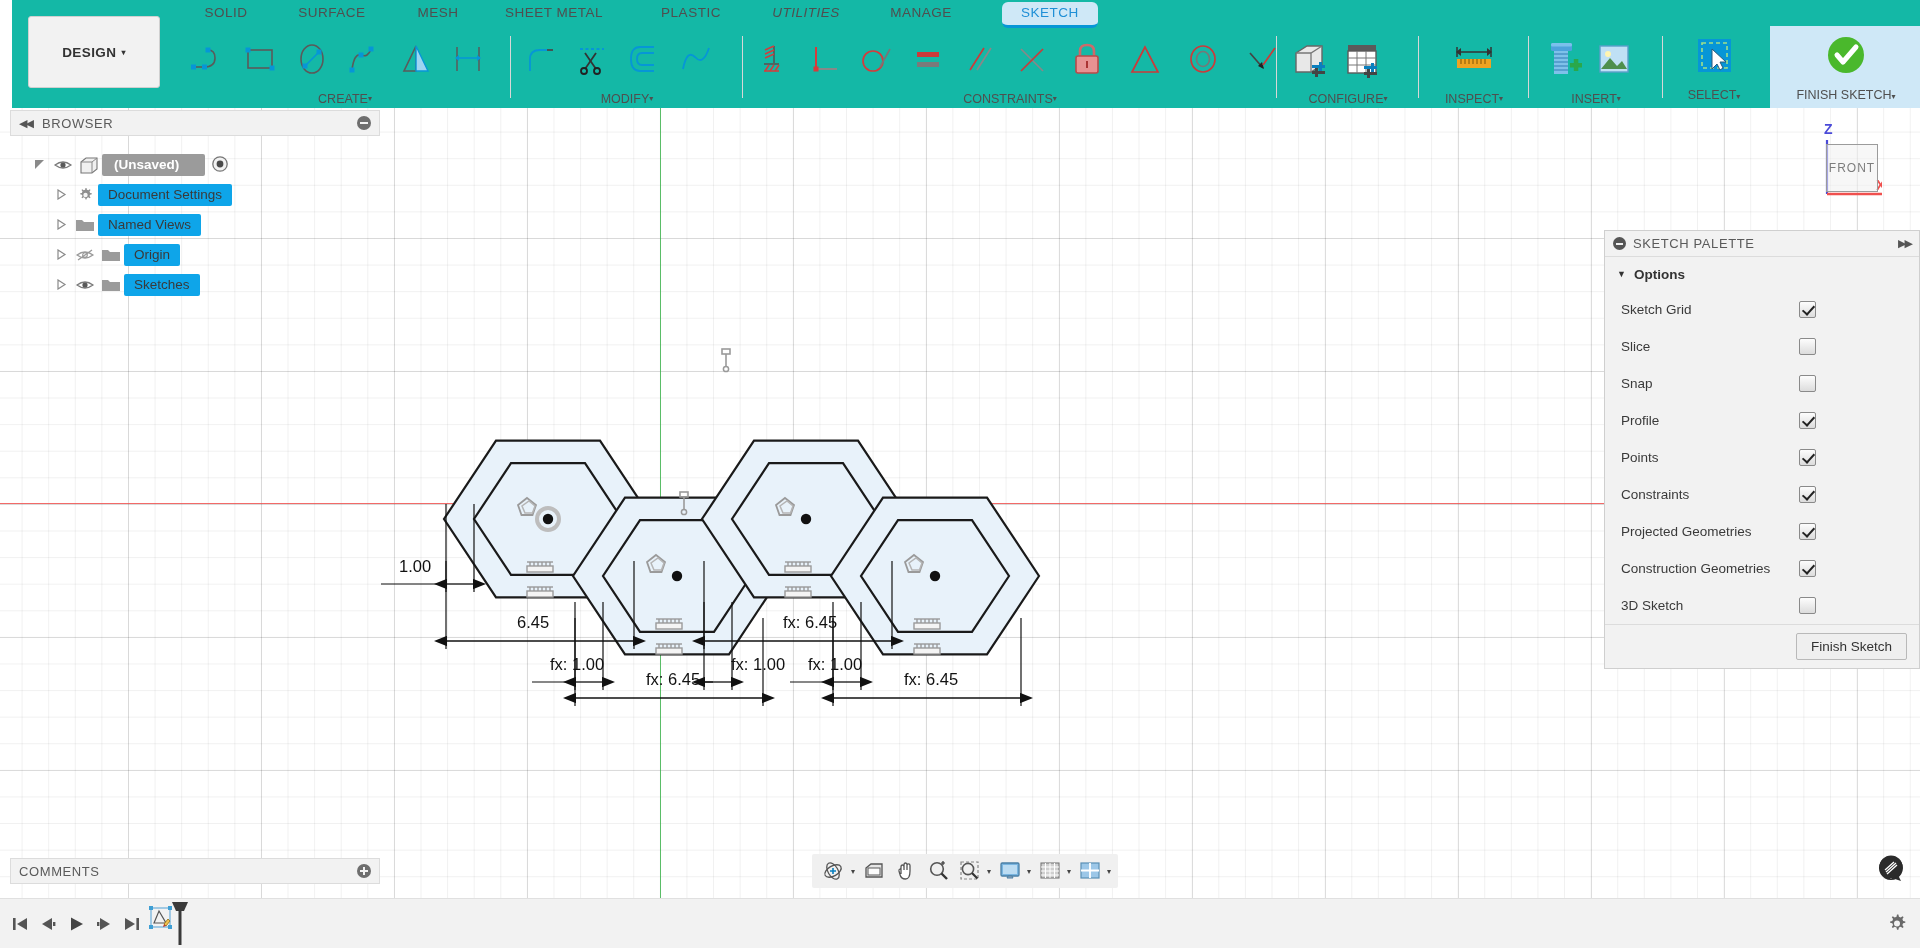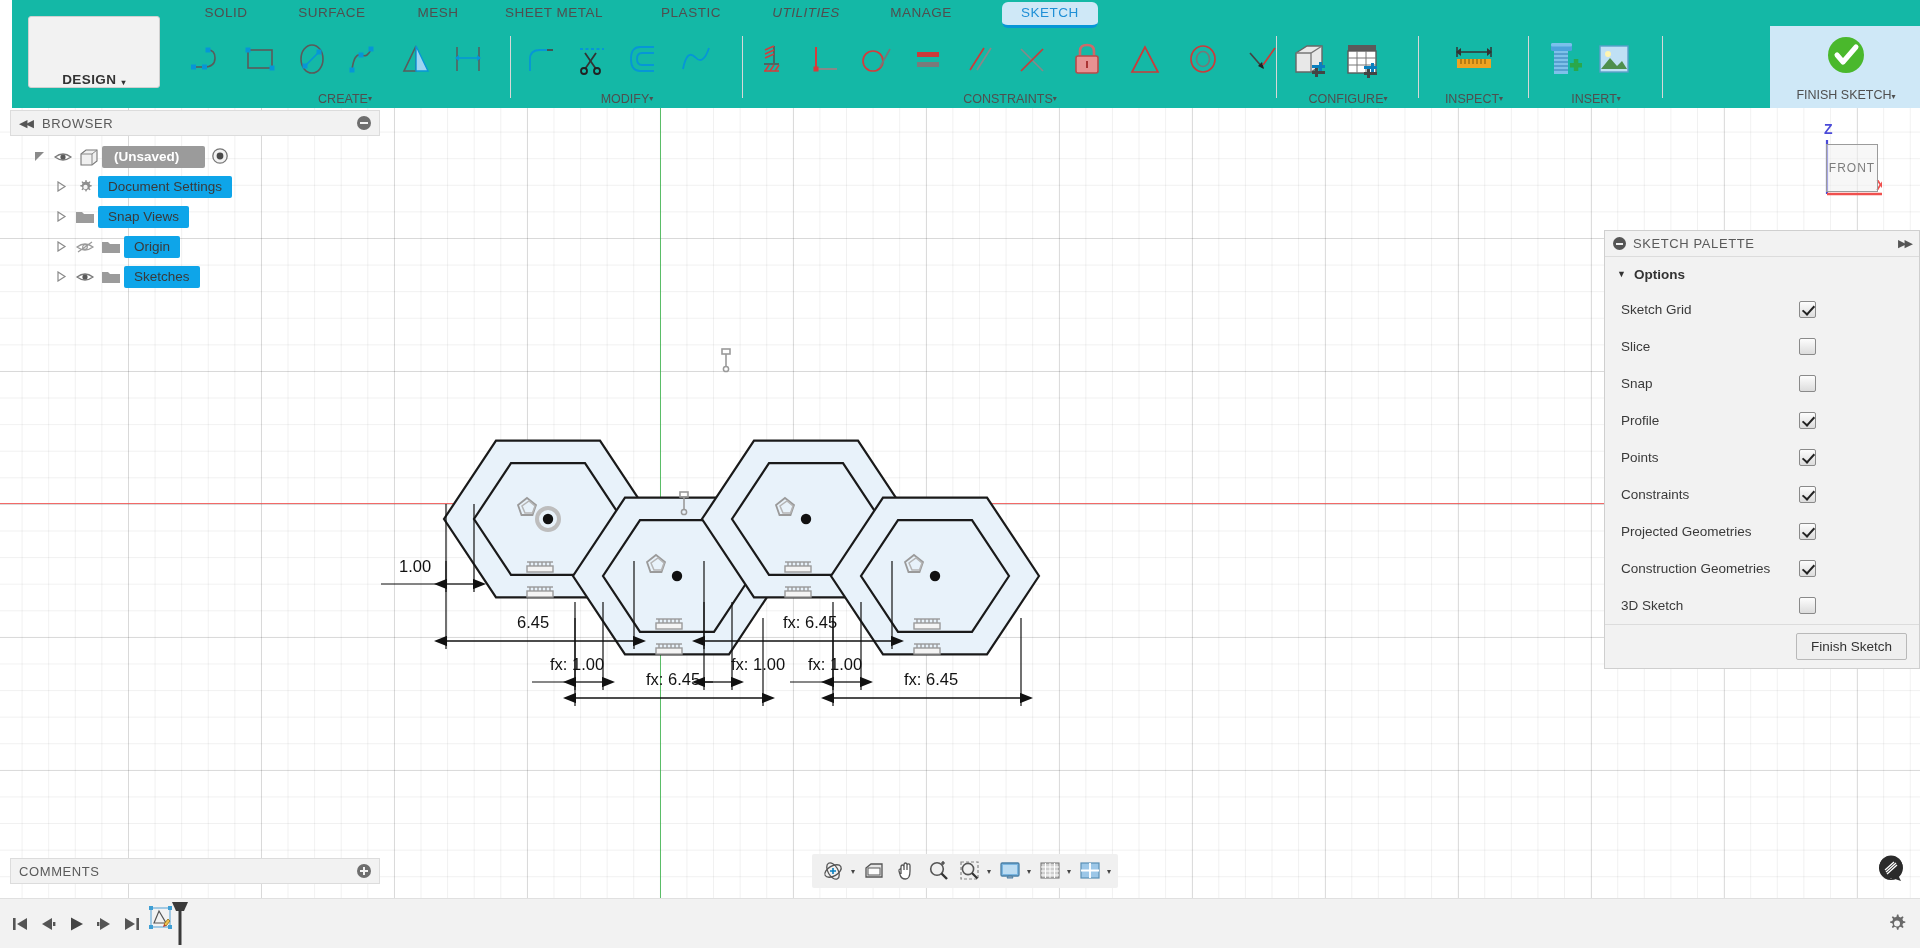--- a/index.html
+++ b/index.html
@@ -46,21 +46,21 @@
   .grp-label .car { font-size:8px; vertical-align:2px; }
   .tools { position:absolute; left:0; top:4px; display:flex; align-items:center; height:58px; }
   .tool { width:52px; height:56px; display:flex; align-items:center; justify-content:center; cursor:default; }
   .tool.big { width:58px; }
   .vsep { position:absolute; top:10px; width:1px; height:62px; background:#d7d7d7; }
 
   
   #design-btn {
     position:absolute; left:16px; top:16px; width:132px; height:72px;
     background:#f2f2f2; border:1px solid #d0d0d0; border-radius:3px;
-    display:flex; align-items:flex-end; justify-content:center;
+    display:flex; align-items:center; justify-content:center;
     font-size:13.5px; font-weight:bold; color:#333; letter-spacing:.4px; cursor:default;
   }
   #design-btn .car { font-size:8px; margin-left:5px; vertical-align:2px; }
 
   
   .bigbtn { position:absolute; top:0; height:82px; text-align:center; }
   .bigbtn .ico { margin:6px auto 0; }
   .bigbtn .lbl { font-size:12.5px; color:#4f4f4f; margin-top:4px; white-space:nowrap; }
   #finish-sketch-group { background:#cfe8f7; }
 
@@ -597,40 +597,48 @@
             <rect x="8" y="8" width="28" height="26" fill="#bfe0f5" stroke="#5a9fc9" stroke-width="1.4"></rect>
             <circle cx="16" cy="16" r="3" fill="#fff4b0"></circle>
             <path d="M9,31 L18,20 L25,28 L30,23 L35,31 Z" fill="#4e8f4e"></path>
               </svg>
             </div>
         </div>
         <div class="grp-label"><span>INSERT</span><span class="car">▾</span></div>
       </div>
       <div class="vsep" style="left:1650px;"></div>
 
+      <div class="bigbtn" id="select-group" style="left:1654px;width:96px;">
+        <div class="ico"><svg width="50" height="48" viewBox="0 0 50 48">
+          <rect x="9" y="7" width="33" height="33" fill="#0696d7"></rect>
+          <rect x="13" y="11" width="25" height="25" fill="none" stroke="#9ee08a" stroke-width="1.6" stroke-dasharray="4 3"></rect>
+          <path d="M23,17 L23,37 L28,32 L31,38 L34,36 L31,30 L37,30 Z" fill="#fff" stroke="#2a5a7a" stroke-width="1"></path>
+            </svg></div>
+        <div class="lbl"><span>SELECT</span><span class="car" style="font-size:8px;">▾</span></div>
+      </div>
 
       <div class="bigbtn" id="finish-sketch-group" style="left:1758px;width:152px;">
         <div class="ico"><svg width="50" height="48" viewBox="0 0 50 48">
           <circle cx="25" cy="23" r="18" fill="#4ab82c"></circle>
           <path d="M16,23 L22,30 L35,15" fill="none" stroke="#fff" stroke-width="5" stroke-linecap="round" stroke-linejoin="round"></path>
             </svg></div>
         <div class="lbl"><span>FINISH SKETCH</span><span class="car" style="font-size:8px;">▾</span></div>
       </div>
 
     </div>
   </div>
 
   <div id="browser">
     <div id="browser-header">
       <span class="collapse">◀◀</span>
       <span>BROWSER</span>
       <span class="minus"></span>
     </div>
     <div id="browser-tree">
-        <div class="tnode root" style="padding-left: 18px;">
+        <div class="tnode root" style="padding-left: 18px; margin-top: 8px;">
           <span class="arrow"><svg width="11" height="11" viewBox="0 0 11 11">
               <path d="M1,1 L10,1 L1,10 Z" fill="#8a8a8a"></path>
             </svg></span>
           <span class="eye">
             <svg width="18" height="14" viewBox="0 0 18 14">
               <path d="M1,7 Q9,1 17,7 Q9,13 1,7z" fill="none" stroke="#7a7a7a" stroke-width="1.3"></path>
               <circle cx="9" cy="7" r="2.6" fill="#5a5a5a"></circle>
             </svg>
           </span>
           <span class="folder">
@@ -659,21 +667,21 @@
         </div>
         <div class="tnode" style="padding-left: 40px;">
           <span class="arrow"><svg width="11" height="11" viewBox="0 0 11 11">
               <path d="M2,1 L9,5.5 L2,10 Z" fill="none" stroke="#8a8a8a" stroke-width="1.2"></path>
             </svg></span>
           <span class="folder">
             <svg width="20" height="16" viewBox="0 0 20 16">
               <path d="M1,3 L7,3 L9,5 L19,5 L19,14 L1,14 Z" fill="#9b9b9b"></path>
             </svg>
           </span>
-          <span class="nlabel">Snap Views</span>
+          <span class="nlabel">Named Views</span>
         </div>
         <div class="tnode" style="padding-left: 40px;">
           <span class="arrow"><svg width="11" height="11" viewBox="0 0 11 11">
               <path d="M2,1 L9,5.5 L2,10 Z" fill="none" stroke="#8a8a8a" stroke-width="1.2"></path>
             </svg></span>
           <span class="eye">
             <svg width="18" height="14" viewBox="0 0 18 14">
               <path d="M1,7 Q9,1 17,7 Q9,13 1,7z" fill="none" stroke="#9a9a9a" stroke-width="1.3"></path>
               <circle cx="9" cy="7" r="2.3" fill="none" stroke="#9a9a9a" stroke-width="1.2"></circle>
               <line x1="2" y1="12" x2="16" y2="2" stroke="#9a9a9a" stroke-width="1.3"></line>

